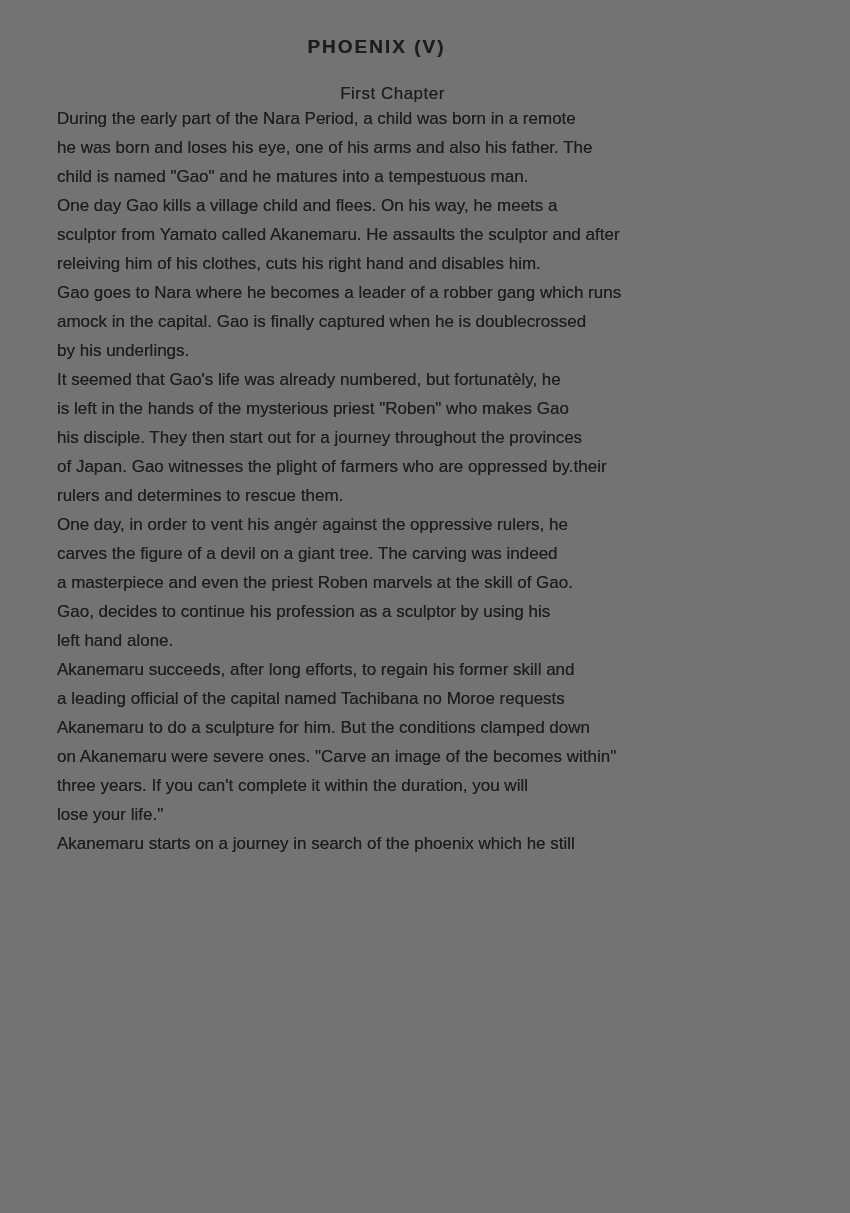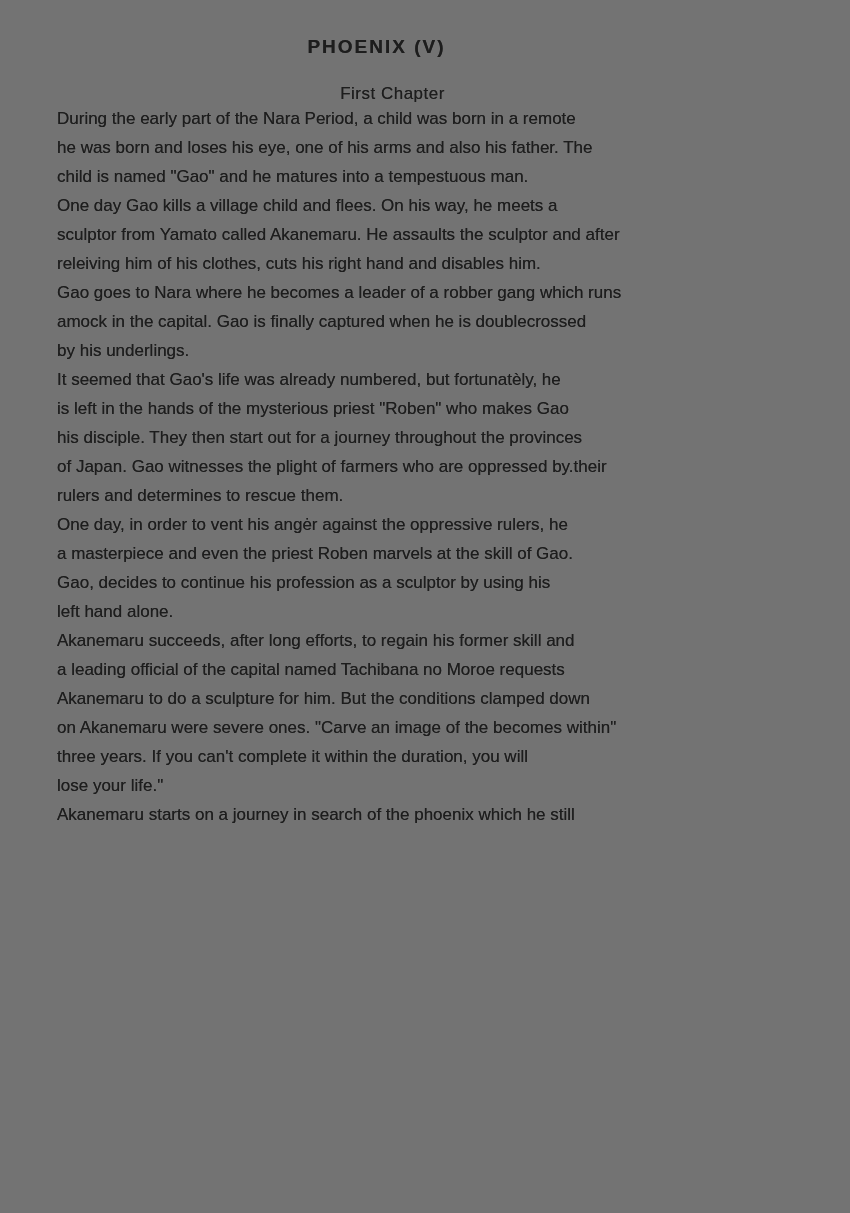--- a/index.html
+++ b/index.html
@@ -94,20 +94,21 @@
     <div class="para">
       <div class="line">It seemed that Gao's life was already numbered, but fortunatèly, he</div>
       <div class="line">is left in the hands of the mysterious priest "Roben" who makes Gao</div>
       <div class="line">his disciple. They then start out for a journey throughout the provinces</div>
       <div class="line">of Japan. Gao witnesses the plight of farmers who are oppressed by.their</div>
       <div class="line">rulers and determines to rescue them.</div>
     </div>
 
     <div class="para">
       <div class="line">One day, in order to vent his angėr against the oppressive rulers, he</div>
+      <div class="line">carves the figure of a devil on a giant tree. The carving was indeed</div>
       <div class="line">a masterpiece and even the priest Roben marvels at the skill of Gao.</div>
     </div>
 
     <div class="para">
       <div class="line">Gao, decides to continue his profession as a sculptor by using his</div>
       <div class="line">left hand alone.</div>
     </div>
 
     <div class="para">
       <div class="line">Akanemaru succeeds, after long efforts, to regain his former skill and</div>

